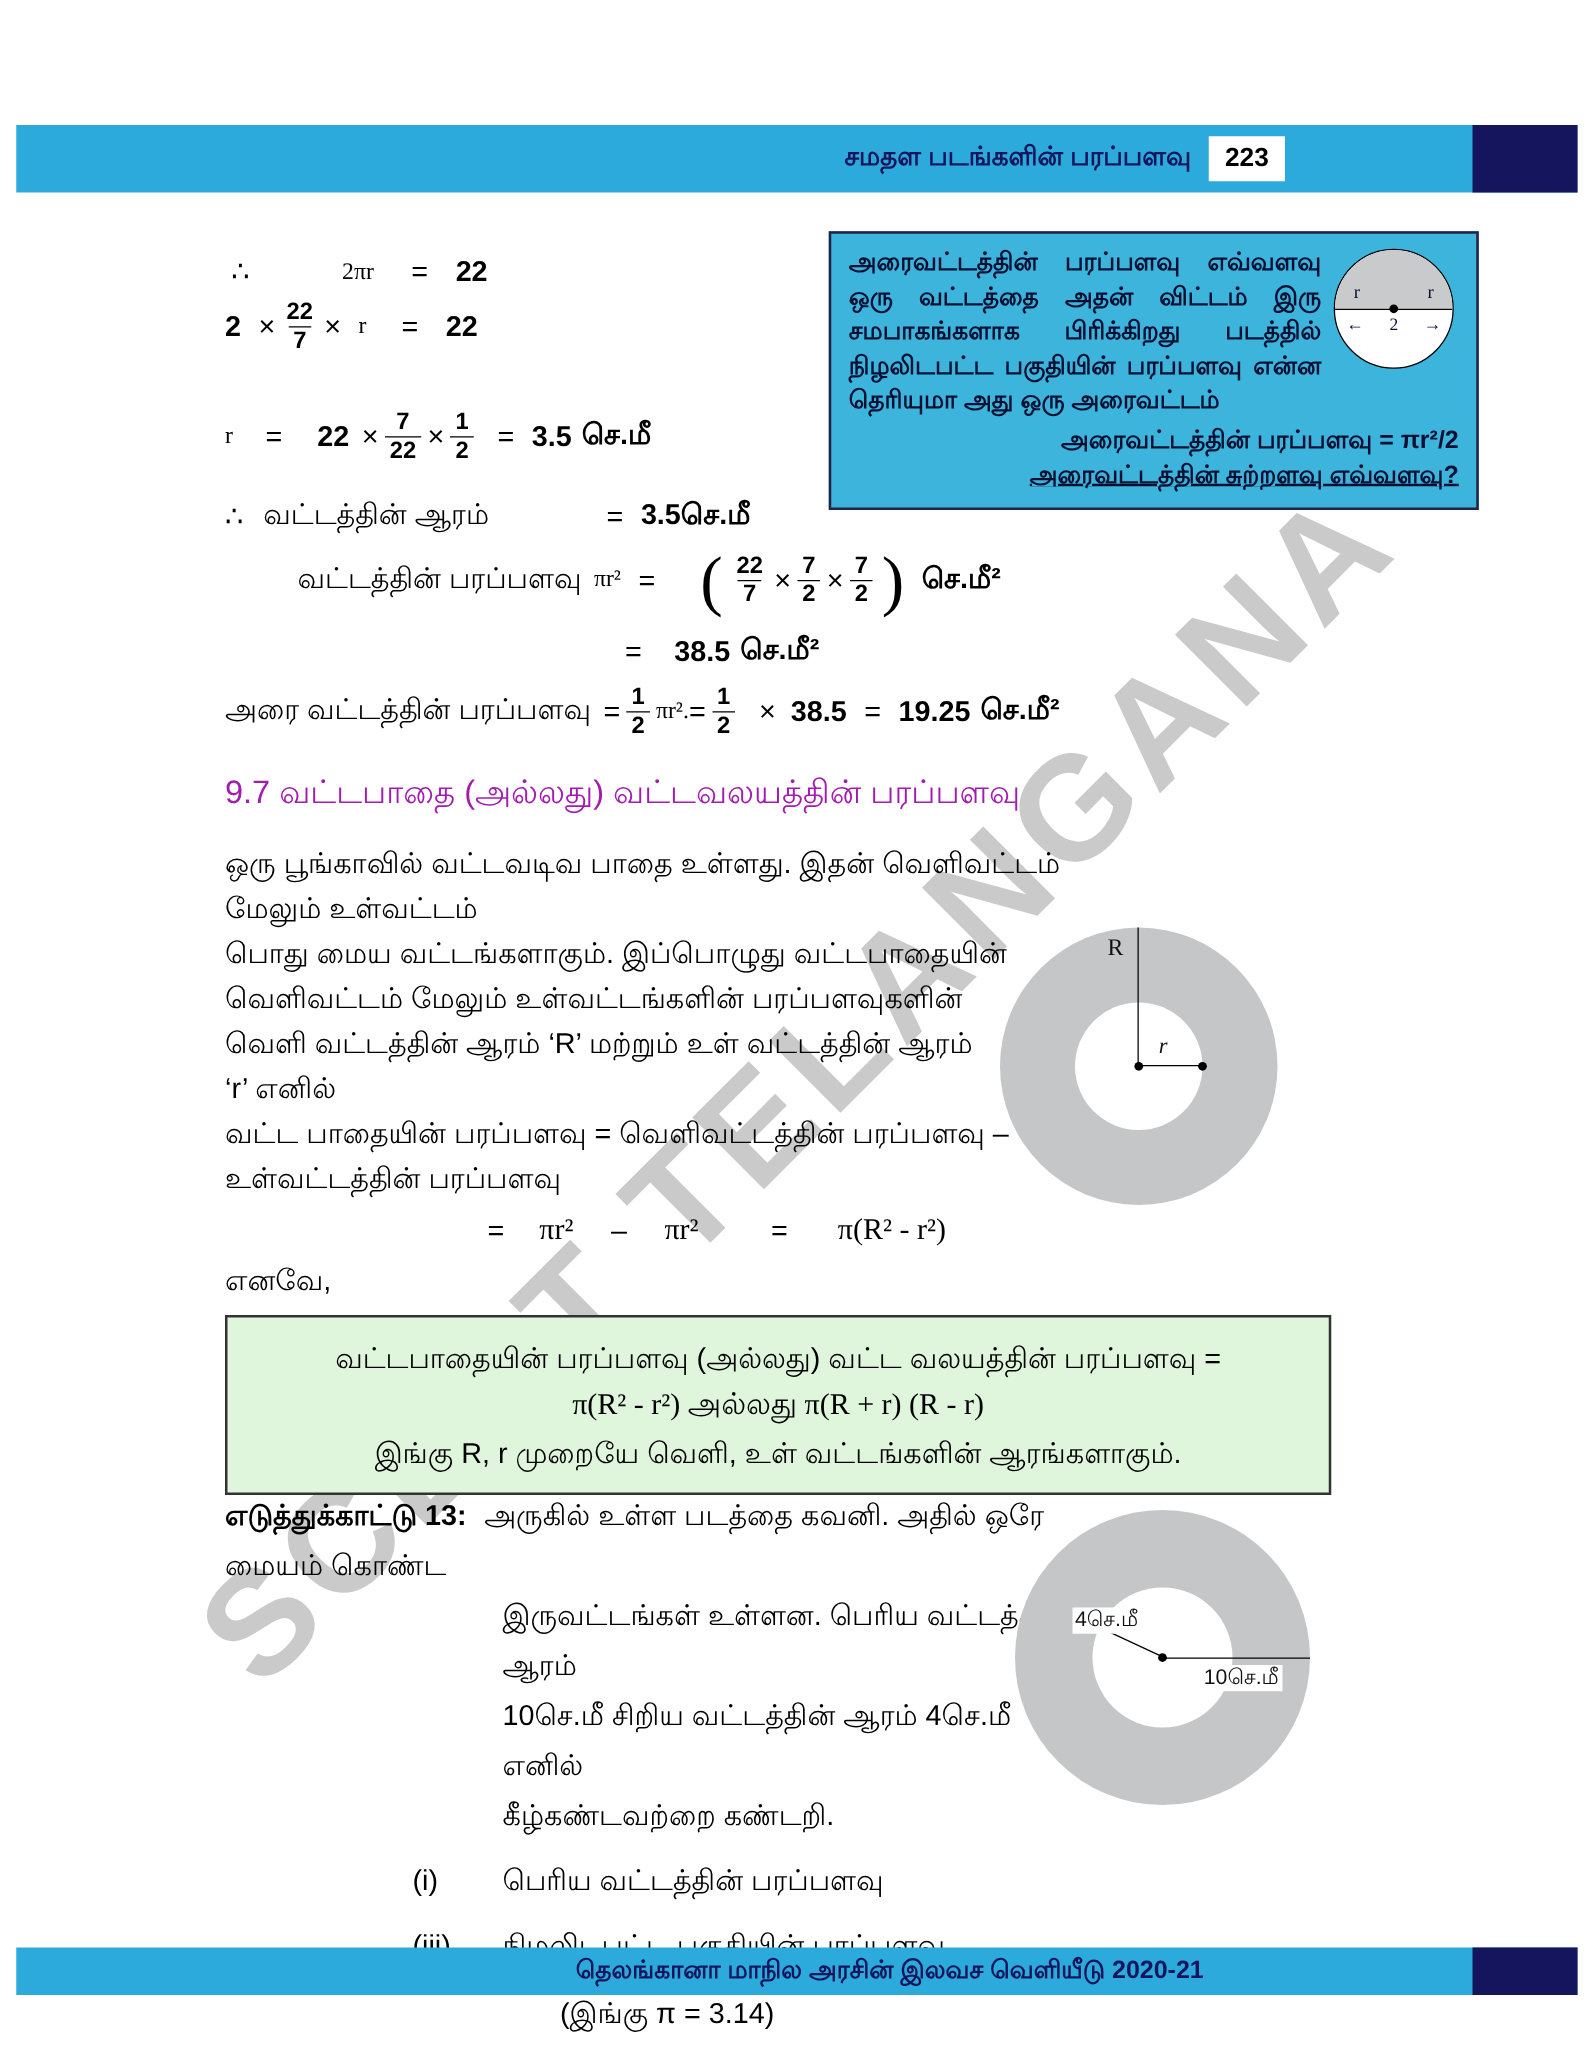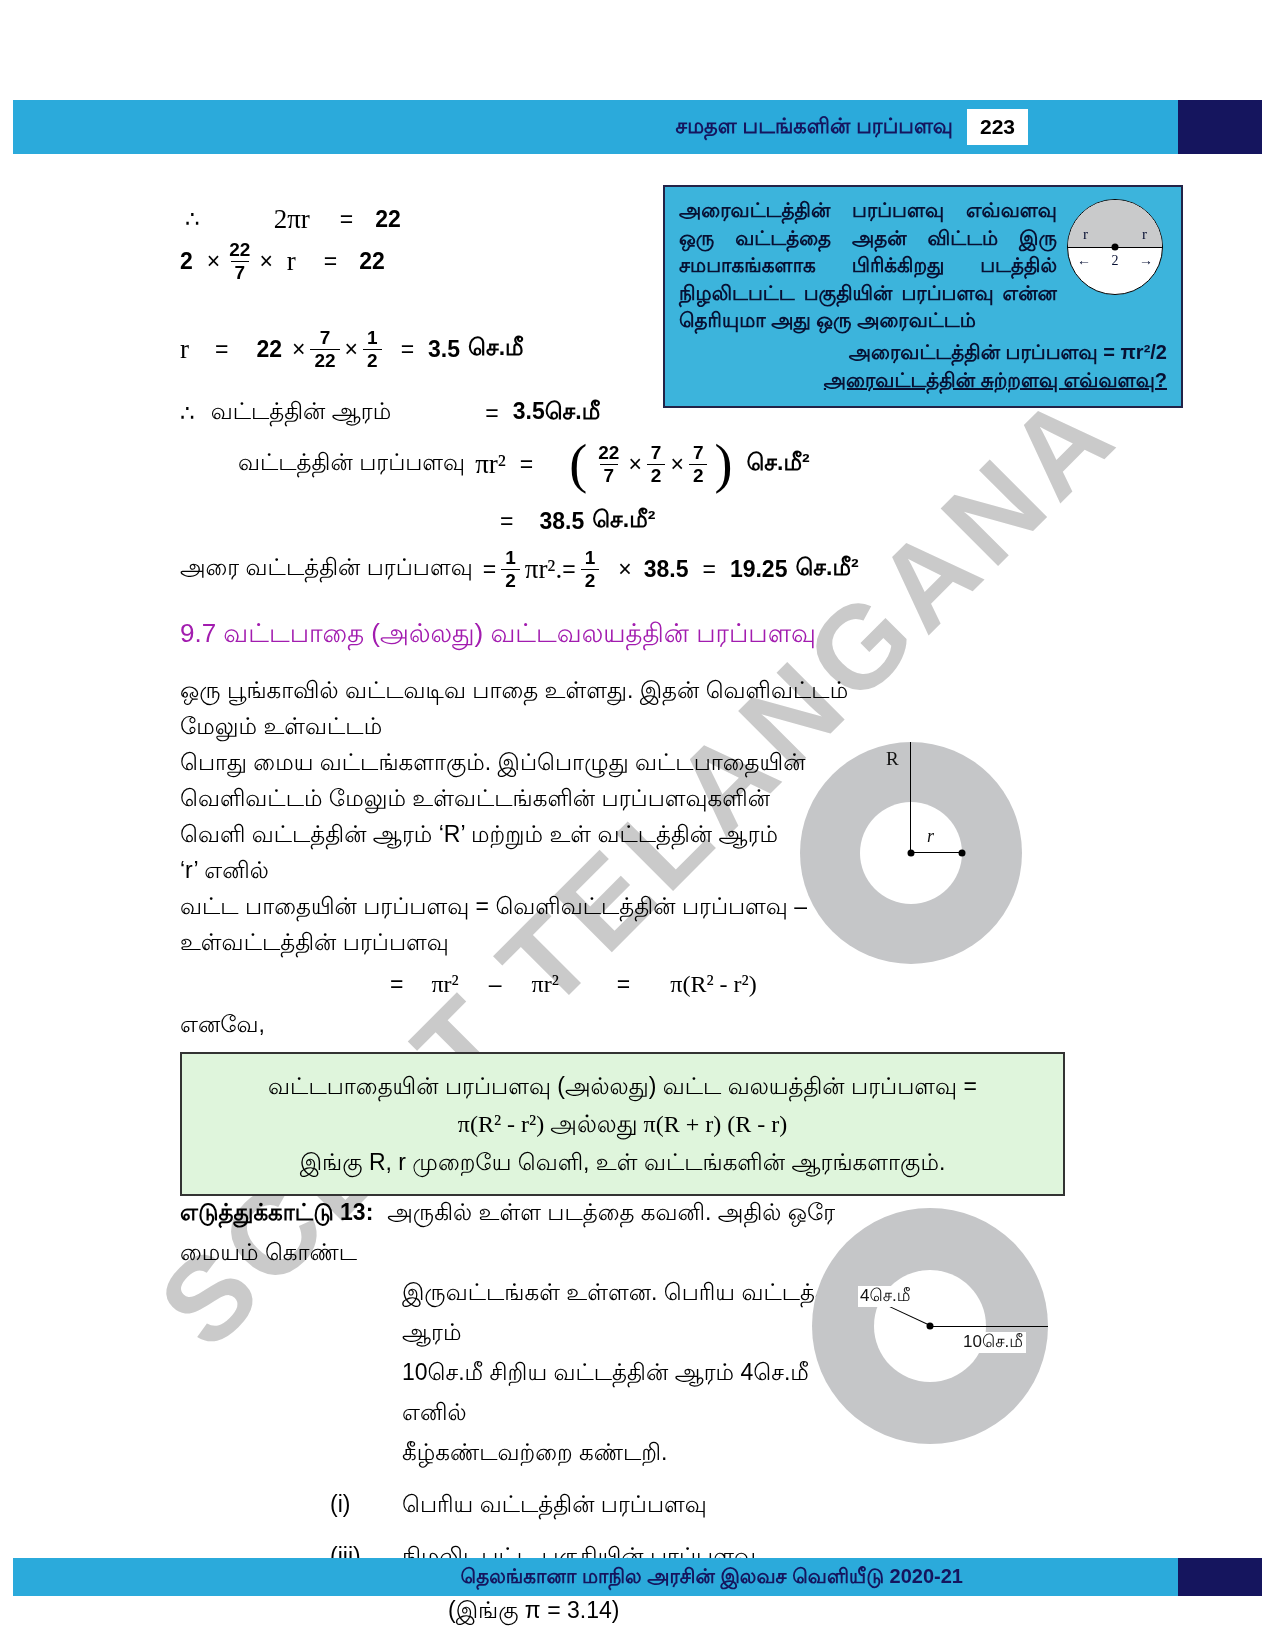--- a/index.html
+++ b/index.html
@@ -27,21 +27,21 @@
 
   .footer-bar{
     position:absolute;top:1558px;left:13px;right:13px;height:38px;background:#2BAADB;
     display:flex;align-items:center;justify-content:flex-end;z-index:3;
   }
   .footer-text{color:#15155E;font-weight:700;font-size:20px;margin-right:215px;}
 
   
   .mline{position:absolute;display:flex;align-items:center;font-size:23px;color:#000;z-index:2;}
   .mline .sp{display:inline-block;}
-  .mv{font-family:"Liberation Serif",serif;font-size:27px;}
+  .mv{font-family:"Liberation Serif",serif;font-size:19px;}
   .mb{font-weight:700;}
   .frac{display:inline-flex;flex-direction:column;align-items:center;vertical-align:middle;
         margin:0 5px;line-height:1.05;font-size:19px;font-weight:700;}
   .frac .fnum{padding:0 4px 1px;}
   .frac .fden{border-top:1.7px solid #000;padding:1px 4px 0;}
   .bigparen{font-family:"Liberation Serif",serif;font-size:54px;font-weight:400;line-height:0.9;margin:0 2px;}
 
   
   .info-box{
     position:absolute;left:663px;top:185px;width:488px;background:#3CB4DC;

